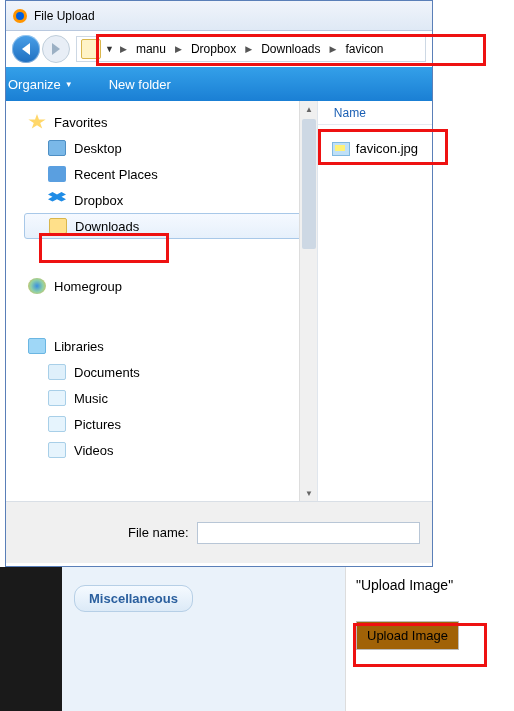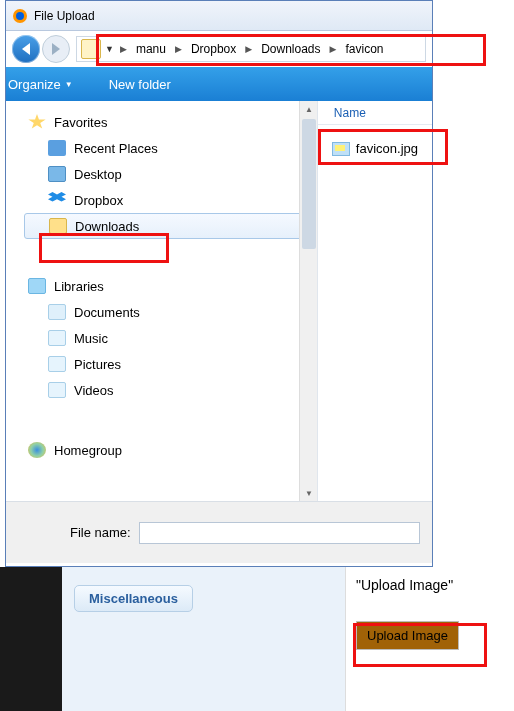--- a/index.html
+++ b/index.html
@@ -58,27 +58,27 @@
 
 .filepane { flex: 1; border-left: 1px solid #e0e6ed; }
 .colhdr { height: 24px; border-bottom: 1px solid #e4eaf1; display: flex; align-items: center; padding-left: 16px; font-size: 12px; color: #1a5fb4; }
 .filelist { padding: 14px 10px; position: relative; }
 .fileitem { display: flex; align-items: center; font-size: 13px; padding: 2px 4px; }
 .fileitem .fic { width: 18px; height: 14px; background: #bfe0f7; border: 1px solid #7fb8e0; margin-right: 6px; position: relative; }
 .fileitem .fic::after { content:""; position:absolute; left:2px; top:2px; width:10px; height:6px; background:#fff176; }
 .redbox-file { position: absolute; left: 0px; top: 4px; width: 130px; height: 36px; border: 3px solid #e11; pointer-events: none; }
 
 .footer { height: 62px; background: #f0f0f0; border-top: 1px solid #d9dfe6; display: flex; align-items: center; padding: 0 12px; }
-.footer .lbl { font-size: 13px; margin-left: 52px; margin-right: 8px; text-align: right; }
+.footer .lbl { font-size: 13px; margin-left: 110px; margin-right: 8px; text-align: right; }
 .footer input { flex: 1; height: 22px; border: 1px solid #b8c6d6; font-size: 12px; padding: 0 4px; }
 
 .below { position: absolute; left: 0; top: 567px; width: 514px; height: 144px; }
 .dark { position: absolute; left: 0; top: 0; width: 62px; height: 144px; background: #1a1a1a; }
 .leftpanel { position: absolute; left: 62px; top: 0; width: 283px; height: 144px; background: #eaf2fa; padding: 18px 12px; }
-.misc { display: inline-block; padding: 5px 14px; background: linear-gradient(#f5faff,#dceaf7); border: 1px solid #b6cfe6; border-radius: 5px; font-size: 13px; font-weight: bold; color: #2a5f9e; }
+.misc { display: inline-block; padding: 5px 14px; background: linear-gradient(#f5faff,#dceaf7); border: 1px solid #b6cfe6; border-radius: 11px; font-size: 13px; font-weight: bold; color: #2a5f9e; }
 .rightpanel { position: absolute; left: 345px; top: 0; width: 169px; height: 144px; background: #fff; border-left: 1px solid #ddd; padding: 10px; }
 .rightpanel .quoted { font-size: 14px; margin-bottom: 28px; }
 .upbtn { display: inline-block; padding: 6px 10px; background: #a16207; border: 1px solid #bcbcbc; font-size: 13px; }
 .redbox-up { position: absolute; left: 353px; top: 56px; width: 134px; height: 44px; border: 3px solid #e11; pointer-events: none; }
 </style>
 </head>
 <body>
 
 <div class="dialog">
 
@@ -122,34 +122,40 @@
 
   <div class="body">
     <div class="tree">
       <div class="tree-inner">
         <div class="grp">
           <div class="node">
               <span class="ic star"></span>
               <span>Favorites</span>
             </div>
           <div class="node child">
+              <span class="ic desktop"></span>
+              <span>Desktop</span>
+            </div>
+          <div class="node child">
               <span class="ic recent"></span>
               <span>Recent Places</span>
-            </div>
-          <div class="node child">
-              <span class="ic desktop"></span>
-              <span>Desktop</span>
             </div>
           <div class="node child">
               <span class="ic dropbox"></span>
               <span>Dropbox</span>
             </div>
           <div class="node child sel">
               <span class="ic folder"></span>
               <span>Downloads</span>
+            </div>
+        </div>
+        <div class="grp">
+          <div class="node">
+              <span class="ic home"></span>
+              <span>Homegroup</span>
             </div>
         </div>
         <div class="grp">
           <div class="node">
               <span class="ic lib"></span>
               <span>Libraries</span>
             </div>
           <div class="node child">
               <span class="ic doc"></span>
               <span>Documents</span>
@@ -158,26 +164,20 @@
               <span class="ic music"></span>
               <span>Music</span>
             </div>
           <div class="node child">
               <span class="ic pic"></span>
               <span>Pictures</span>
             </div>
           <div class="node child">
               <span class="ic vid"></span>
               <span>Videos</span>
-            </div>
-        </div>
-        <div class="grp">
-          <div class="node">
-              <span class="ic home"></span>
-              <span>Homegroup</span>
             </div>
         </div>
       </div>
       <div class="redbox-dl"></div>
       <div class="tree-scroll">
         <div class="ar up">▲</div>
         <div class="th"></div>
         <div class="ar dn">▼</div>
       </div>
     </div>

